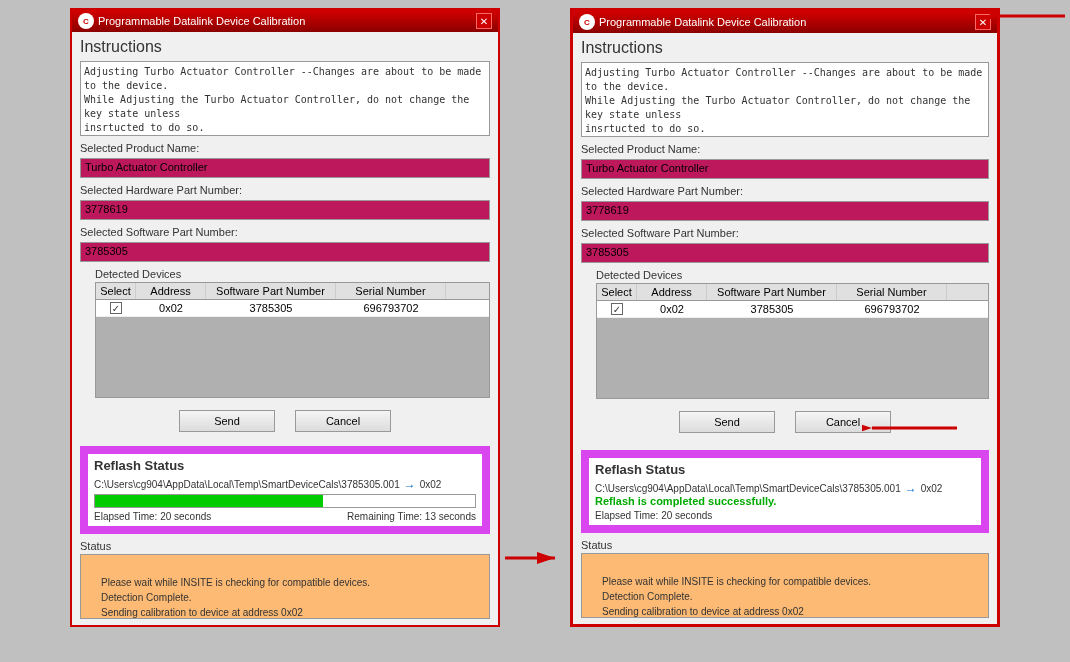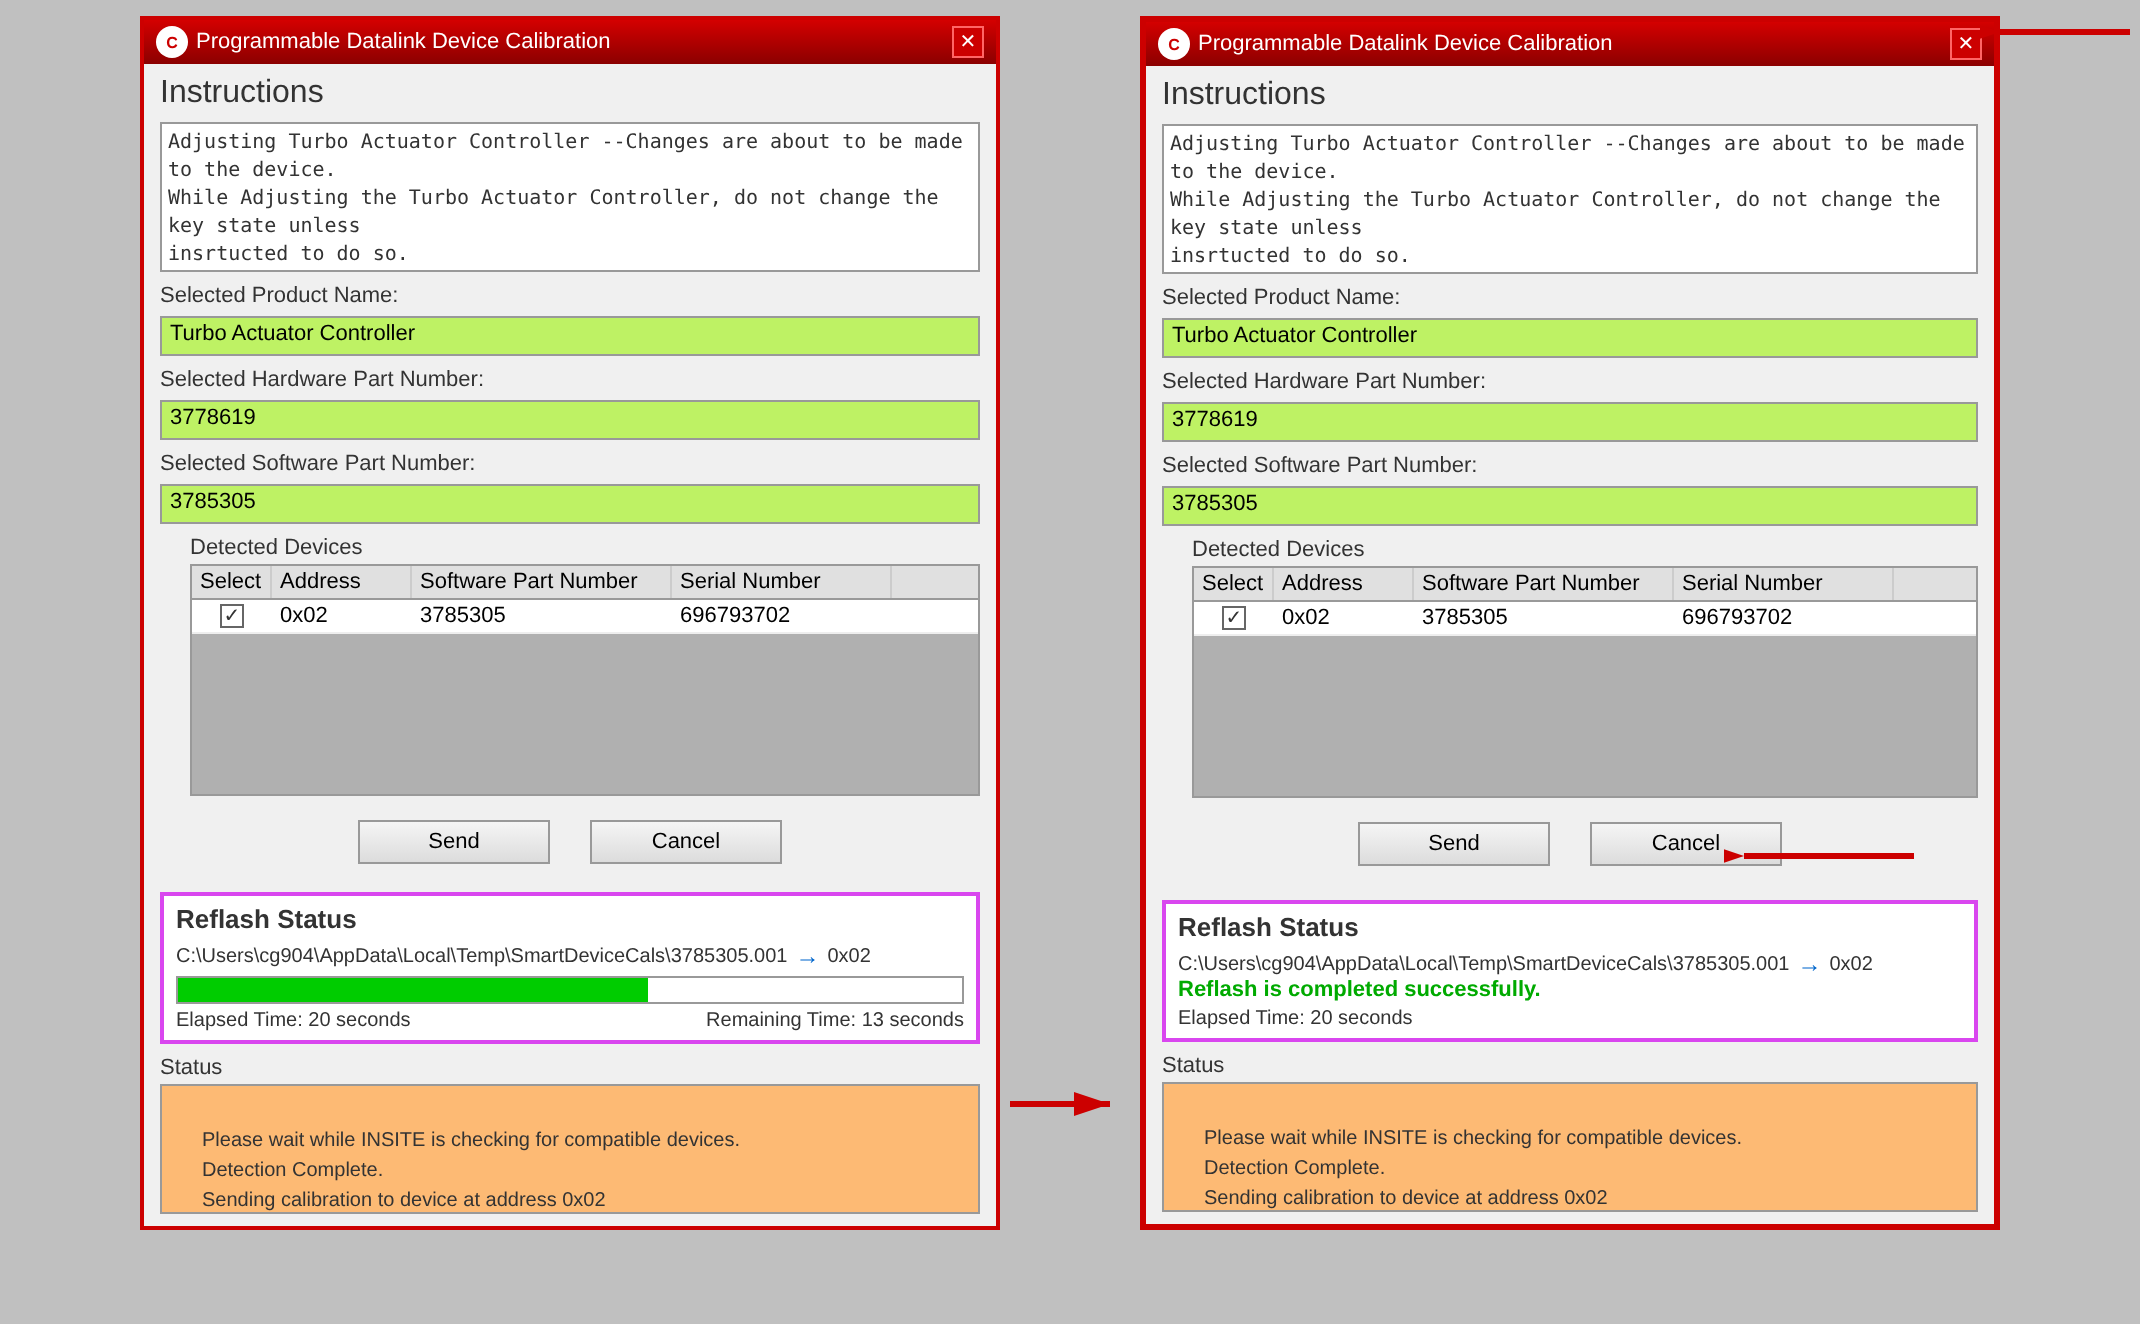--- a/index.html
+++ b/index.html
@@ -106,21 +106,21 @@
     }
 
     .field-label {
       font-size: 11px;
       color: #333;
       margin-top: 2px;
     }
 
     .field-input {
       border: 1px solid #999;
-      background: #bef264;
+      background: #be185d;
       height: 20px;
       padding: 2px 4px;
       font-size: 11px;
       width: 100%;
     }
 
     .detected-devices-section {
       margin-top: 2px;
       padding-left: 15px;
     }
@@ -128,20 +128,21 @@
     .detected-devices-label {
       font-size: 11px;
       color: #333;
       margin-bottom: 2px;
     }
 
     .devices-table {
       border: 1px solid #999;
       background: white;
       width: 100%;
+      text-align: center;
     }
 
     .devices-table-header {
       display: grid;
       grid-template-columns: 40px 70px 130px 110px;
       background: #e0e0e0;
       border-bottom: 1px solid #999;
     }
 
     .devices-table-header-cell {
@@ -205,21 +206,21 @@
       background: linear-gradient(to bottom, #f5f5f5, #dcdcdc);
       border: 1px solid #999;
       font-size: 11px;
       cursor: pointer;
       display: flex;
       align-items: center;
       justify-content: center;
     }
 
     .reflash-section {
-      border: 2px solid #d946ef;
+      border: 8px solid #d946ef;
       background: white;
       margin: 4px 8px;
       padding: 4px 6px;
     }
 
     .reflash-title {
       font-size: 13px;
       font-weight: bold;
       color: #333;
       margin-bottom: 4px;

